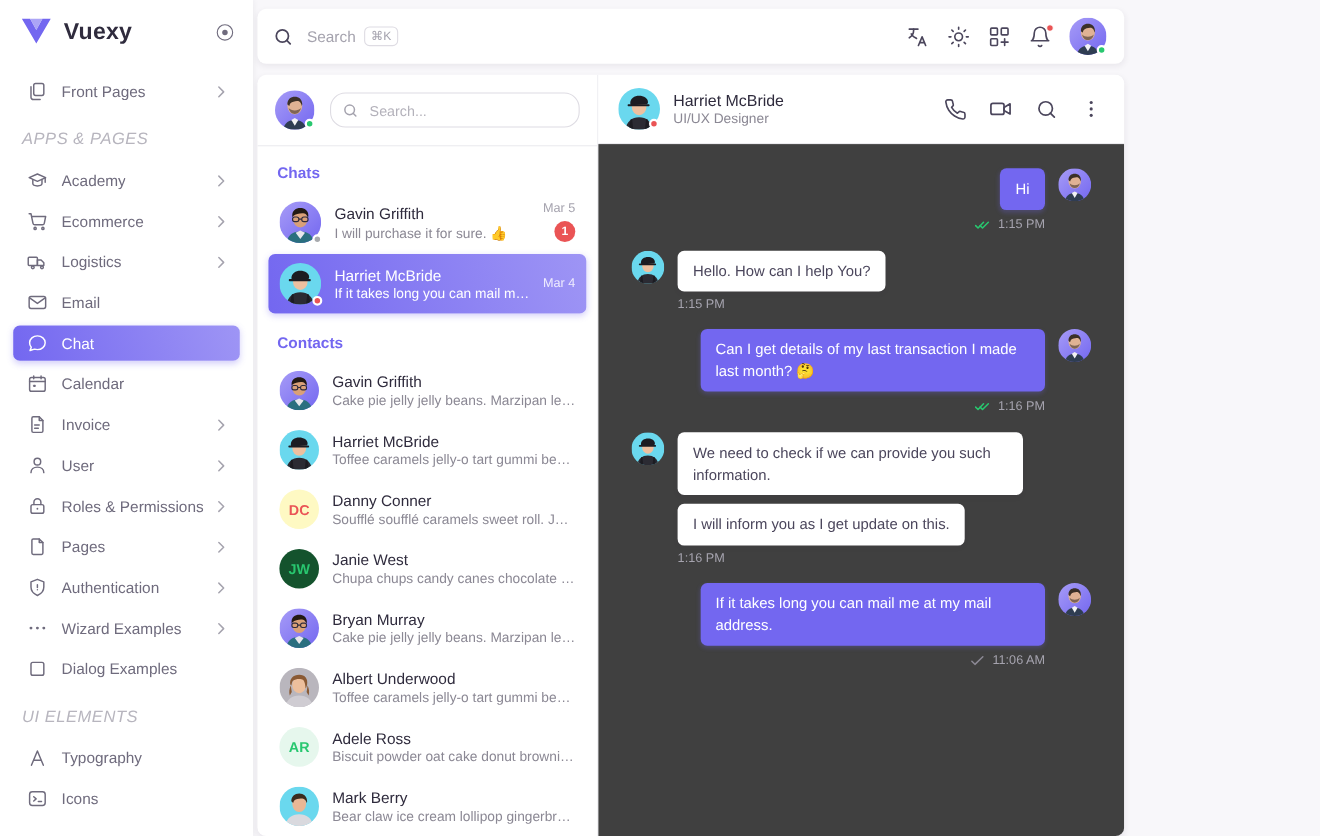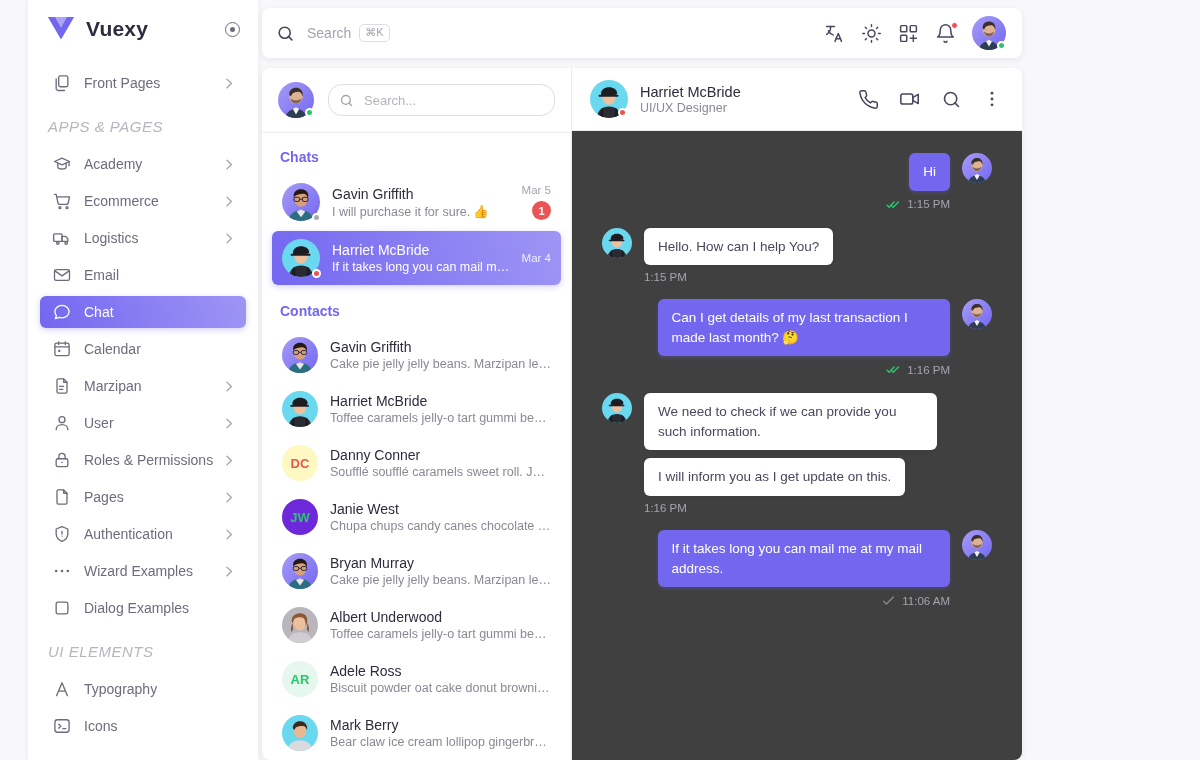--- a/index.html
+++ b/index.html
@@ -3,21 +3,21 @@
 <meta charset="utf-8">
 <style>
   * { box-sizing: border-box; margin: 0; padding: 0; }
   html, body {
     width: 1200px; height: 760px;
     font-family: "Liberation Sans", sans-serif;
     background: #f8f7fa;
     overflow: hidden;
     -webkit-font-smoothing: antialiased;
   }
-  .app { display: flex; width: 1042px; height: 760px; padding-left: 28px; }
+  .app { display: flex; width: 1042px; height: 760px; }
 
   
   .sidebar {
     width: 230px; height: 760px; background: #fff;
     flex: 0 0 230px; position: relative;
     box-shadow: 0 0 6px rgba(47,43,61,.07);
     z-index: 5;
     overflow: hidden;
   }
   .brand { display: flex; align-items: center; height: 58px; padding: 0 16px 0 18px; }
@@ -261,21 +261,21 @@
           <span class="lbl">Calendar</span>
         </div>
         <div class="nav-item">
           <span class="ico">
             <svg width="20" height="20" viewBox="0 0 24 24" fill="none" stroke="currentColor" stroke-width="1.6" stroke-linecap="round" stroke-linejoin="round">
               <path d="M14 3.5H7.5A1.5 1.5 0 006 5v14a1.5 1.5 0 001.5 1.5h9A1.5 1.5 0 0018 19V7.5z"></path>
               <path d="M14 3.5V7.5H18"></path>
               <path d="M9 12.5h5M9 16h4"></path>
             </svg>
           </span>
-          <span class="lbl">Marzipan</span>
+          <span class="lbl">Invoice</span>
           <span class="chev">
             <svg width="15" height="15" viewBox="0 0 24 24" fill="none" stroke="currentColor" stroke-width="2.2" stroke-linecap="round" stroke-linejoin="round">
               <path d="M9.5 5l7 7-7 7"></path>
             </svg>
           </span>
         </div>
         <div class="nav-item">
           <span class="ico">
             <svg width="20" height="20" viewBox="0 0 24 24" fill="none" stroke="currentColor" stroke-width="1.6" stroke-linecap="round" stroke-linejoin="round">
               <circle cx="12" cy="8" r="3.6"></circle>
@@ -578,21 +578,21 @@
                 </div>
               </div>
               <div class="chat-row">
                 <span class="av initials" style="width:36px;height:36px;background:#fef9c3;color:#ea5455;">DC</span>
                 <div class="cr-body">
                   <div class="cr-name">Danny Conner</div>
                   <div class="cr-msg">Soufflé soufflé caramels sweet roll. Jelly l...</div>
                 </div>
               </div>
               <div class="chat-row">
-                <span class="av initials" style="width:36px;height:36px;background:#6d28d9;color:#28c76f;">JW</span>
+                <span class="av initials" style="width:36px;height:36px;background:#14532d;color:#28c76f;">JW</span>
                 <div class="cr-body">
                   <div class="cr-name">Janie West</div>
                   <div class="cr-msg">Chupa chups candy canes chocolate bar ...</div>
                 </div>
               </div>
               <div class="chat-row">
                 <span class="av" style="width:36px;height:36px;overflow:visible;position:relative;">
                   <span class="av" style="width:36px;height:36px;display:block;">
                     <svg viewBox="0 0 40 40">
                       <defs>

